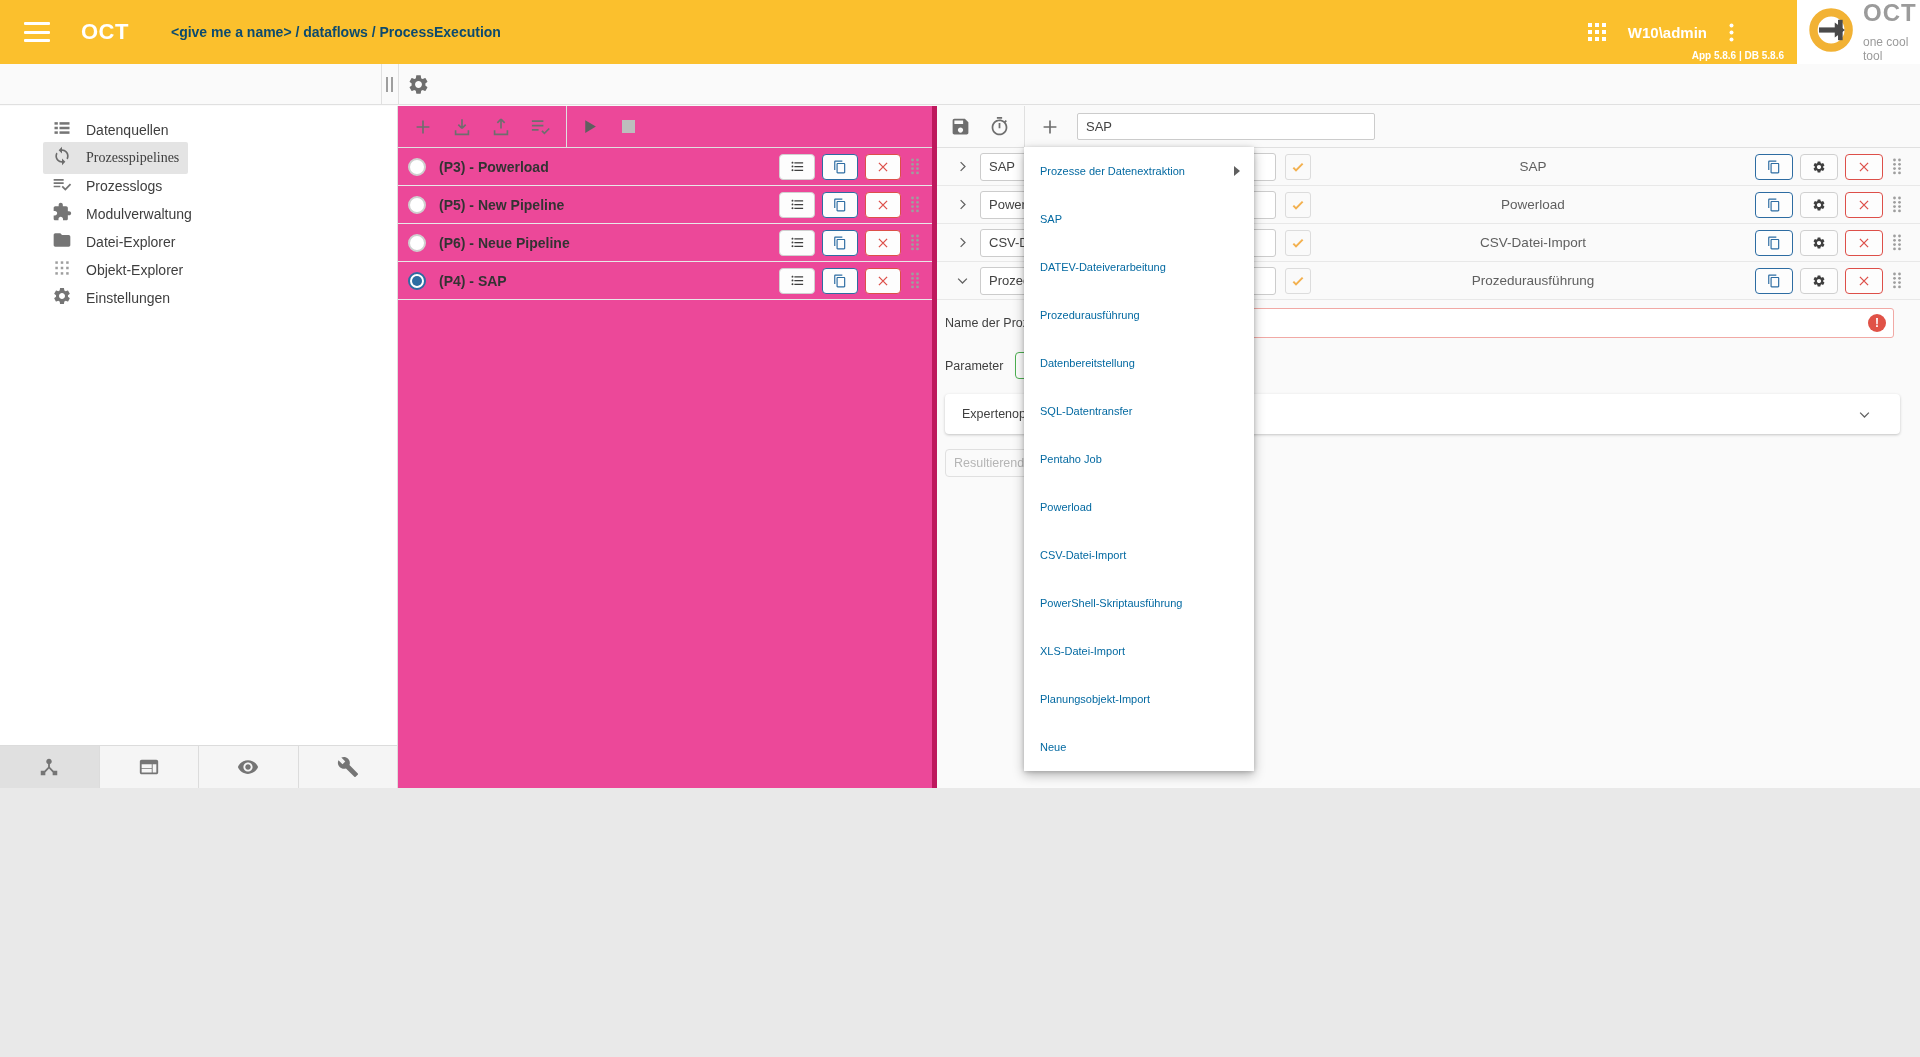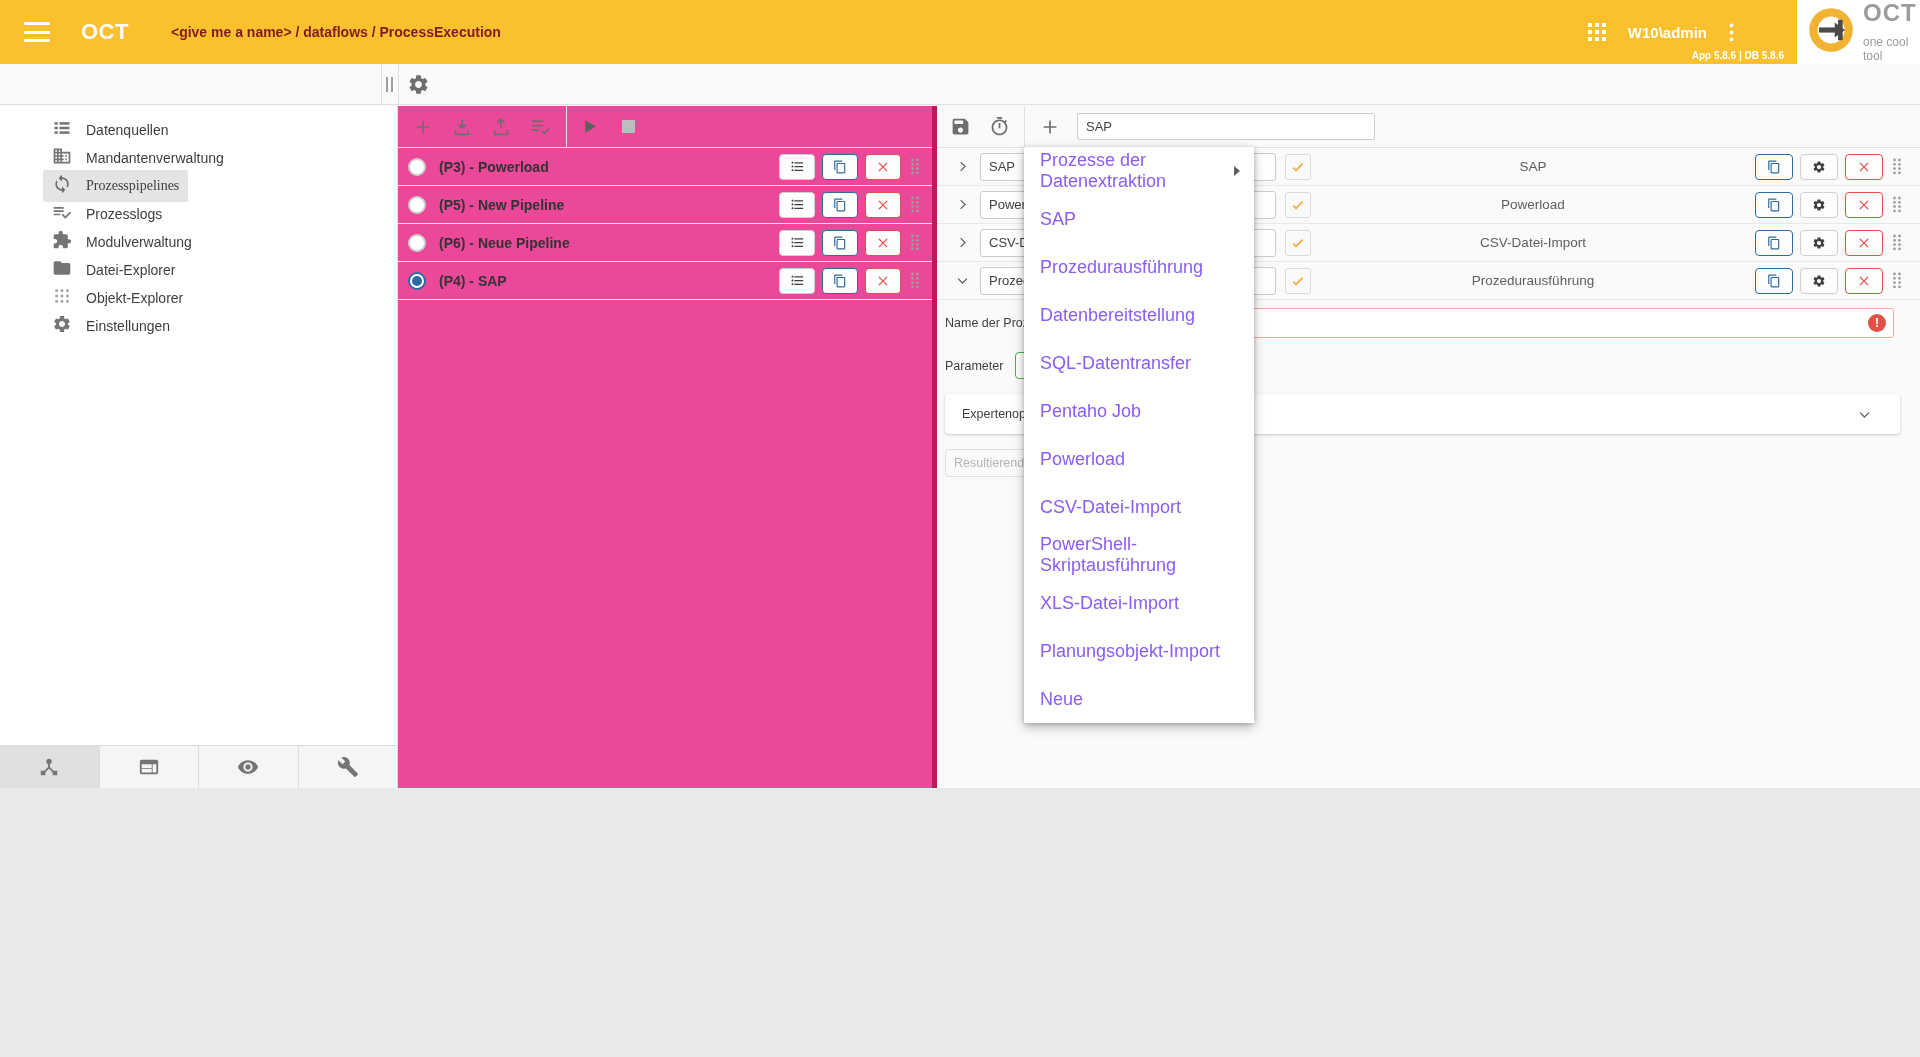--- a/index.html
+++ b/index.html
@@ -5,21 +5,21 @@
   * { margin:0; padding:0; box-sizing:border-box; }
   html,body { background:#e9e9e9; }
   body { font-family:"Liberation Sans", sans-serif; }
   .app { position:relative; width:1920px; height:788px; overflow:hidden; background:#fafafa; }
 
   
   .header { position:absolute; top:0; left:0; width:1920px; height:64px; background:#FBC02D; display:flex; align-items:center; }
   .hamburger { width:26px; height:20px; margin-left:24px; display:flex; flex-direction:column; justify-content:space-between; background:none; border:none; cursor:pointer; }
   .hamburger span { display:block; height:3px; background:#fff; border-radius:1px; }
   .app-title { color:#fff; font-size:22px; font-weight:bold; letter-spacing:.5px; margin-left:31px; }
-  .breadcrumb { color:#7f1d1d; font-size:14px; font-weight:bold; margin-left:42px; }
+  .breadcrumb { color:#0c4a6e; font-size:14px; font-weight:bold; margin-left:42px; }
   .header-right { position:absolute; right:186px; top:0; height:64px; display:flex; align-items:center; gap:22px; }
   .icon-btn { background:none; border:none; cursor:pointer; display:inline-flex; align-items:center; justify-content:center; padding:0; }
   .username { color:#fff; font-size:15px; font-weight:bold; }
   .version { position:absolute; right:136px; bottom:3px; color:#fff; font-size:10px; font-weight:bold; }
   .logo-box { position:absolute; right:0; top:0; width:123px; height:64px; background:#fff; display:flex; align-items:center; }
   .logo-mark { margin-left:10px; }
   .logo-text-wrap { margin-left:6px; }
   .logo-text { color:#9b9b9b; font-size:24px; font-weight:bold; letter-spacing:1px; line-height:22px; }
   .logo-tagline { color:#9b9b9b; font-size:12px; margin-top:11px; }
 
@@ -82,21 +82,21 @@
   .param-row { margin-top:14px; }
   .param-btn { width:152px; height:27px; border:1px solid #4caf50; border-radius:4px; background:#fff; cursor:pointer; }
   .expert-card { margin-top:15px; margin-left:0; margin-right:-6px; height:40px; background:#fff; border-radius:4px; box-shadow:0 1px 3px rgba(0,0,0,.22); display:flex; align-items:center; padding:0 14px 0 17px; cursor:pointer; }
   .expert-lbl { font-size:12.5px; color:#3f3f3f; }
   .expert-card .chev { margin-left:auto; margin-right:14px; display:inline-flex; }
   .result-input { margin-top:15px; width:200px; height:28px; border:1px solid #e0e0e0; border-radius:4px; background:#fafafa; padding:0 8px; font-size:12.5px; color:#424242; font-family:"Liberation Sans",sans-serif; }
   .result-input::placeholder { color:#b5b5b5; }
 
   
   .dropdown { position:absolute; left:1024px; top:147px; width:230px; background:#fff; box-shadow:0 4px 12px rgba(0,0,0,.28), 0 1px 4px rgba(0,0,0,.18); border-radius:2px; z-index:100; padding:0; }
-  .dd-item { height:48px; display:flex; align-items:center; padding:0 12px 0 16px; font-size:18px; color:#8b5cf6; cursor:pointer; background:#fff; border:none; width:100%; text-align:left; font-family:"Liberation Sans",sans-serif; }
+  .dd-item { height:48px; display:flex; align-items:center; padding:0 12px 0 16px; font-size:11px; color:#0369a1; cursor:pointer; background:#fff; border:none; width:100%; text-align:left; font-family:"Liberation Sans",sans-serif; }
   .dd-item .sub-arrow { margin-left:auto; display:inline-flex; }
 </style>
 </head>
 <body>
 
 <div class="app">
 
   <div class="header">
     <button class="hamburger">
         <span></span>
@@ -177,28 +177,20 @@
                     <rect x="3" y="10.5" width="4" height="3"></rect>
                     <rect x="9" y="10.5" width="12" height="3"></rect>
                     <rect x="3" y="16" width="4" height="3"></rect>
                     <rect x="9" y="16" width="12" height="3"></rect>
                   </g>
                 </svg></span>
           <span class="lbl">Datenquellen</span>
             </span>
         </div>
 
-        <div class="side-item">
-            <span class="inner">
-          <span><svg width="20" height="20" viewBox="0 0 24 24">
-                  <path fill="#757575" d="M12 7V3H2v18h20V7H12zM6 19H4v-2h2v2zm0-4H4v-2h2v2zm0-4H4V9h2v2zm0-4H4V5h2v2zm4 12H8v-2h2v2zm0-4H8v-2h2v2zm0-4H8V9h2v2zm0-4H8V5h2v2zm10 12h-8v-2h2v-2h-2v-2h2v-2h-2V9h8v10zm-2-8h-2v2h2v-2zm0 4h-2v2h2v-2z"></path>
-                </svg></span>
-          <span class="lbl">Mandantenverwaltung</span>
-            </span>
-        </div>
 
         <div class="side-item active">
             <span class="inner">
           <span><svg width="20" height="20" viewBox="0 0 24 24">
                   <path fill="#6b6b6b" d="M12 4V1L8 5l4 4V6c3.31 0 6 2.69 6 6 0 1.01-.25 1.97-.7 2.8l1.46 1.46C19.54 15.03 20 13.57 20 12c0-4.42-3.58-8-8-8zm0 14c-3.31 0-6-2.69-6-6 0-1.01.25-1.97.7-2.8L5.24 7.74C4.46 8.97 4 10.43 4 12c0 4.42 3.58 8 8 8v3l4-4-4-4v3z"></path>
                 </svg></span>
           <span class="lbl">Prozesspipelines</span>
             </span>
         </div>
 
@@ -711,20 +703,23 @@
       <span class="sub-arrow">
           <svg width="10" height="12" viewBox="0 0 10 12">
             <path d="M2 1l6 5-6 5z" fill="#5f5f5f"></path>
           </svg>
         </span>
     </button>
     <button class="dd-item">
         <span>SAP</span>
       </button>
     <button class="dd-item">
+        <span>DATEV-Dateiverarbeitung</span>
+      </button>
+    <button class="dd-item">
         <span>Prozedurausführung</span>
       </button>
     <button class="dd-item">
         <span>Datenbereitstellung</span>
       </button>
     <button class="dd-item">
         <span>SQL-Datentransfer</span>
       </button>
     <button class="dd-item">
         <span>Pentaho Job</span>

